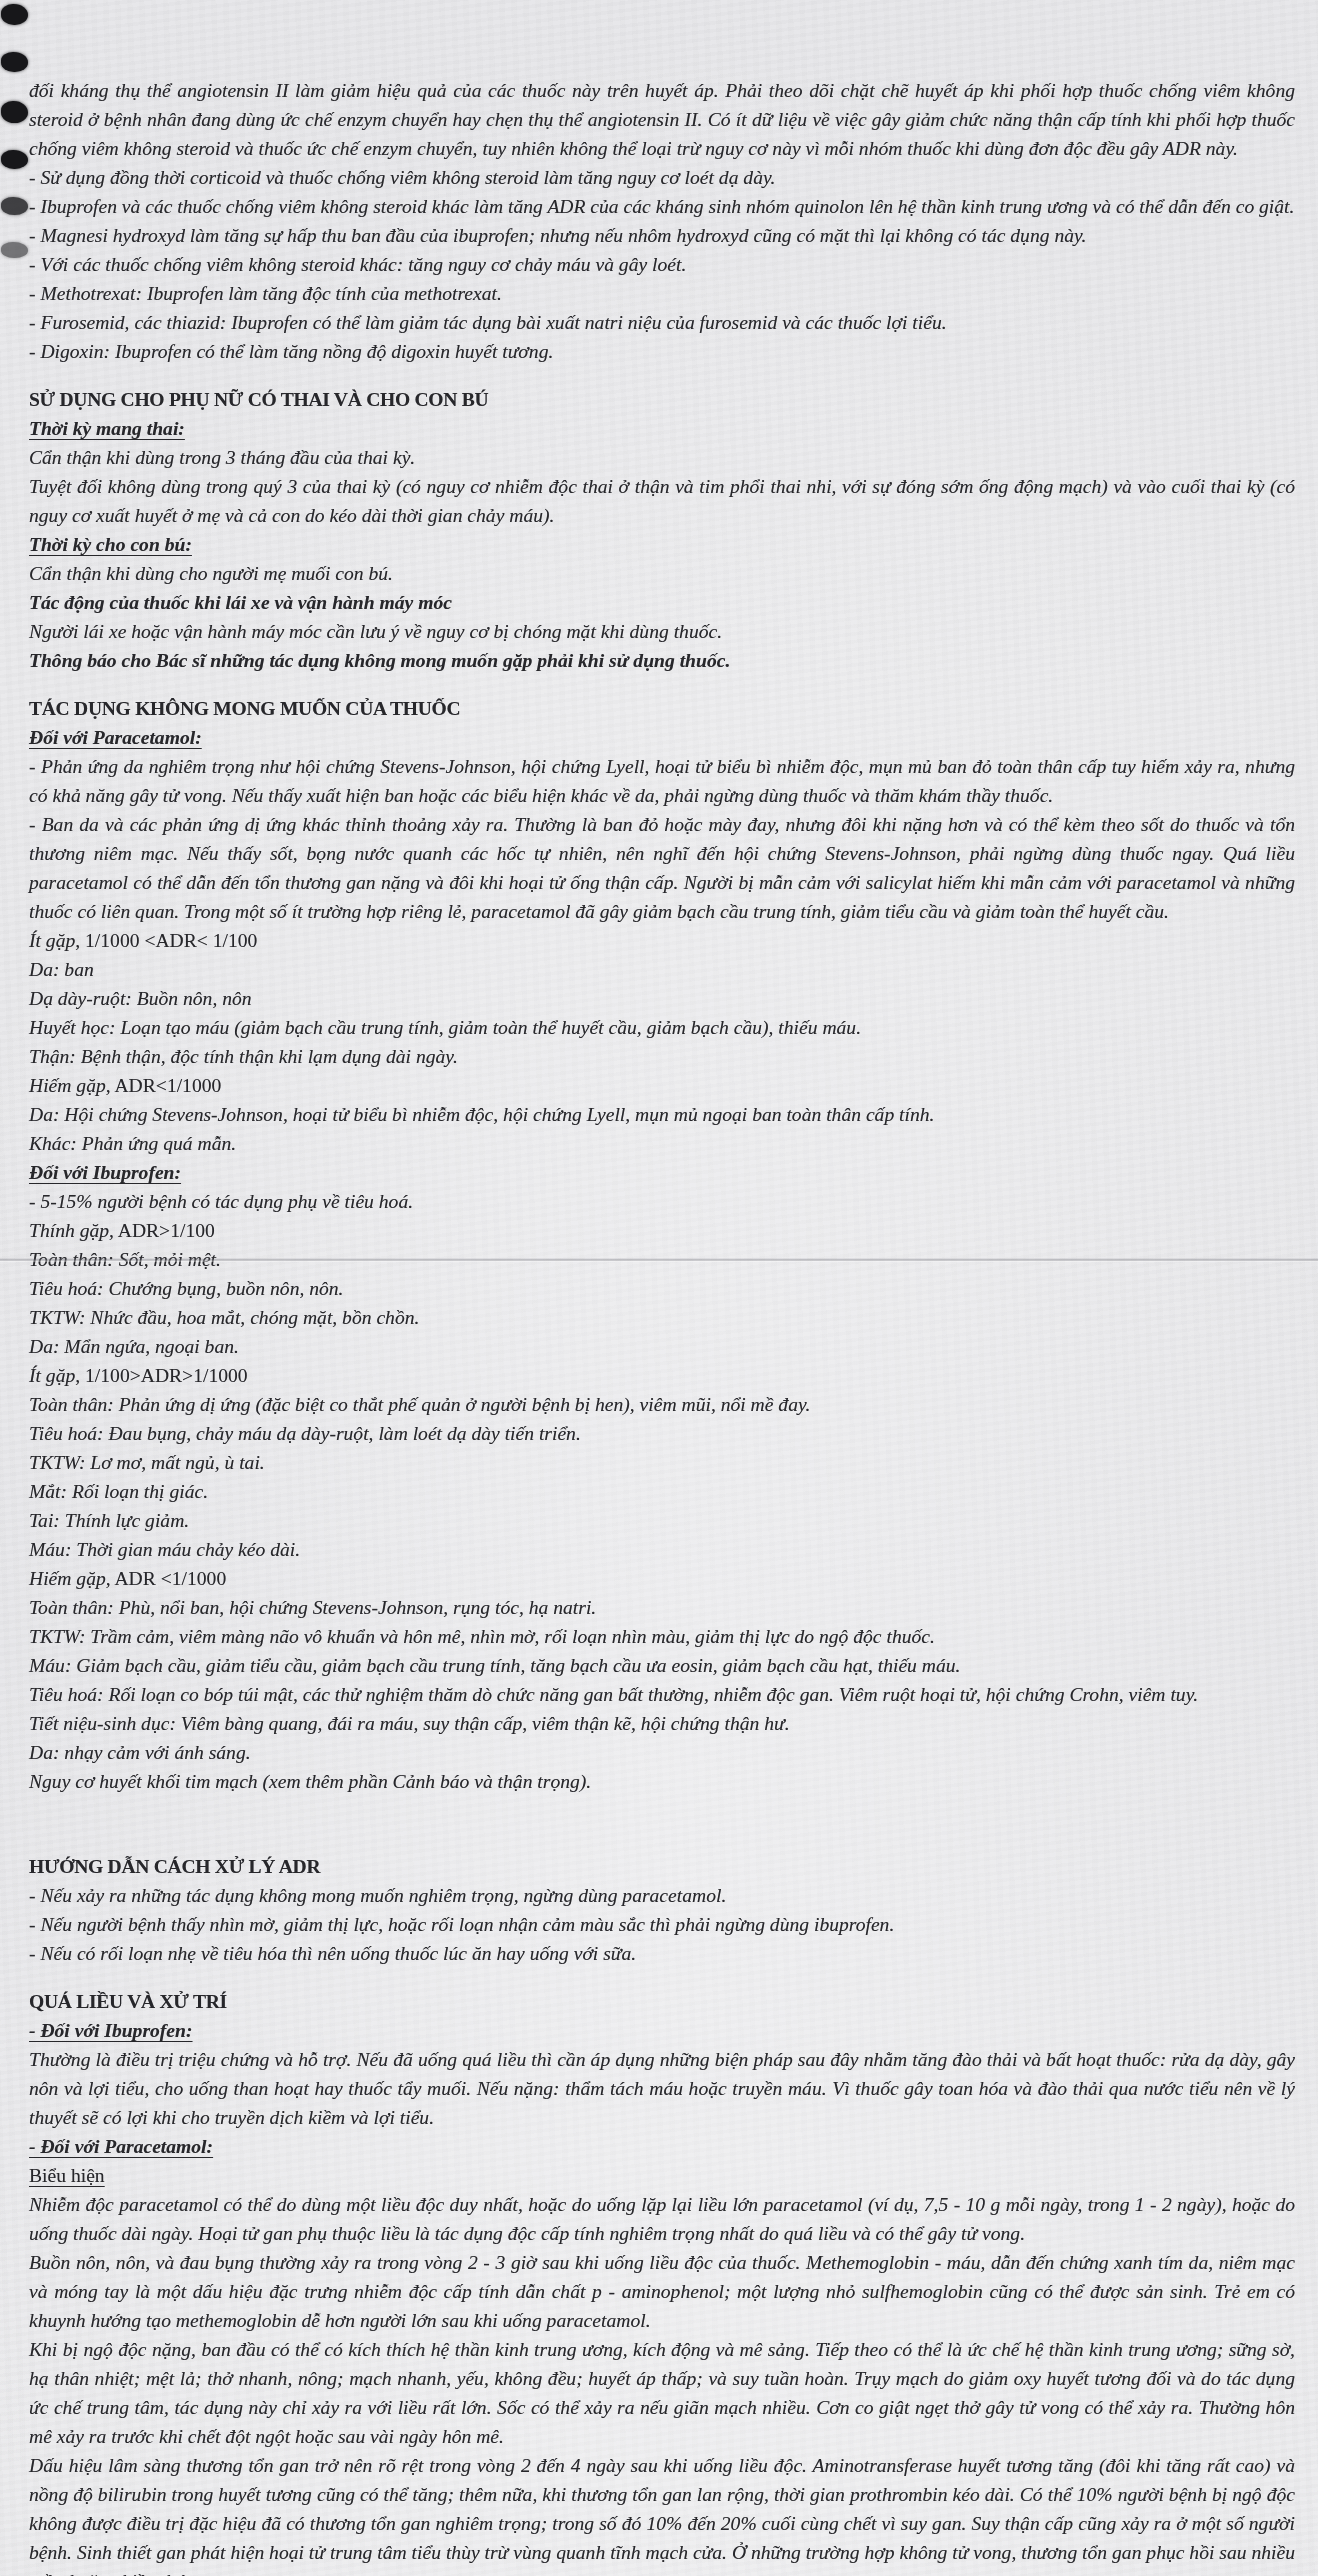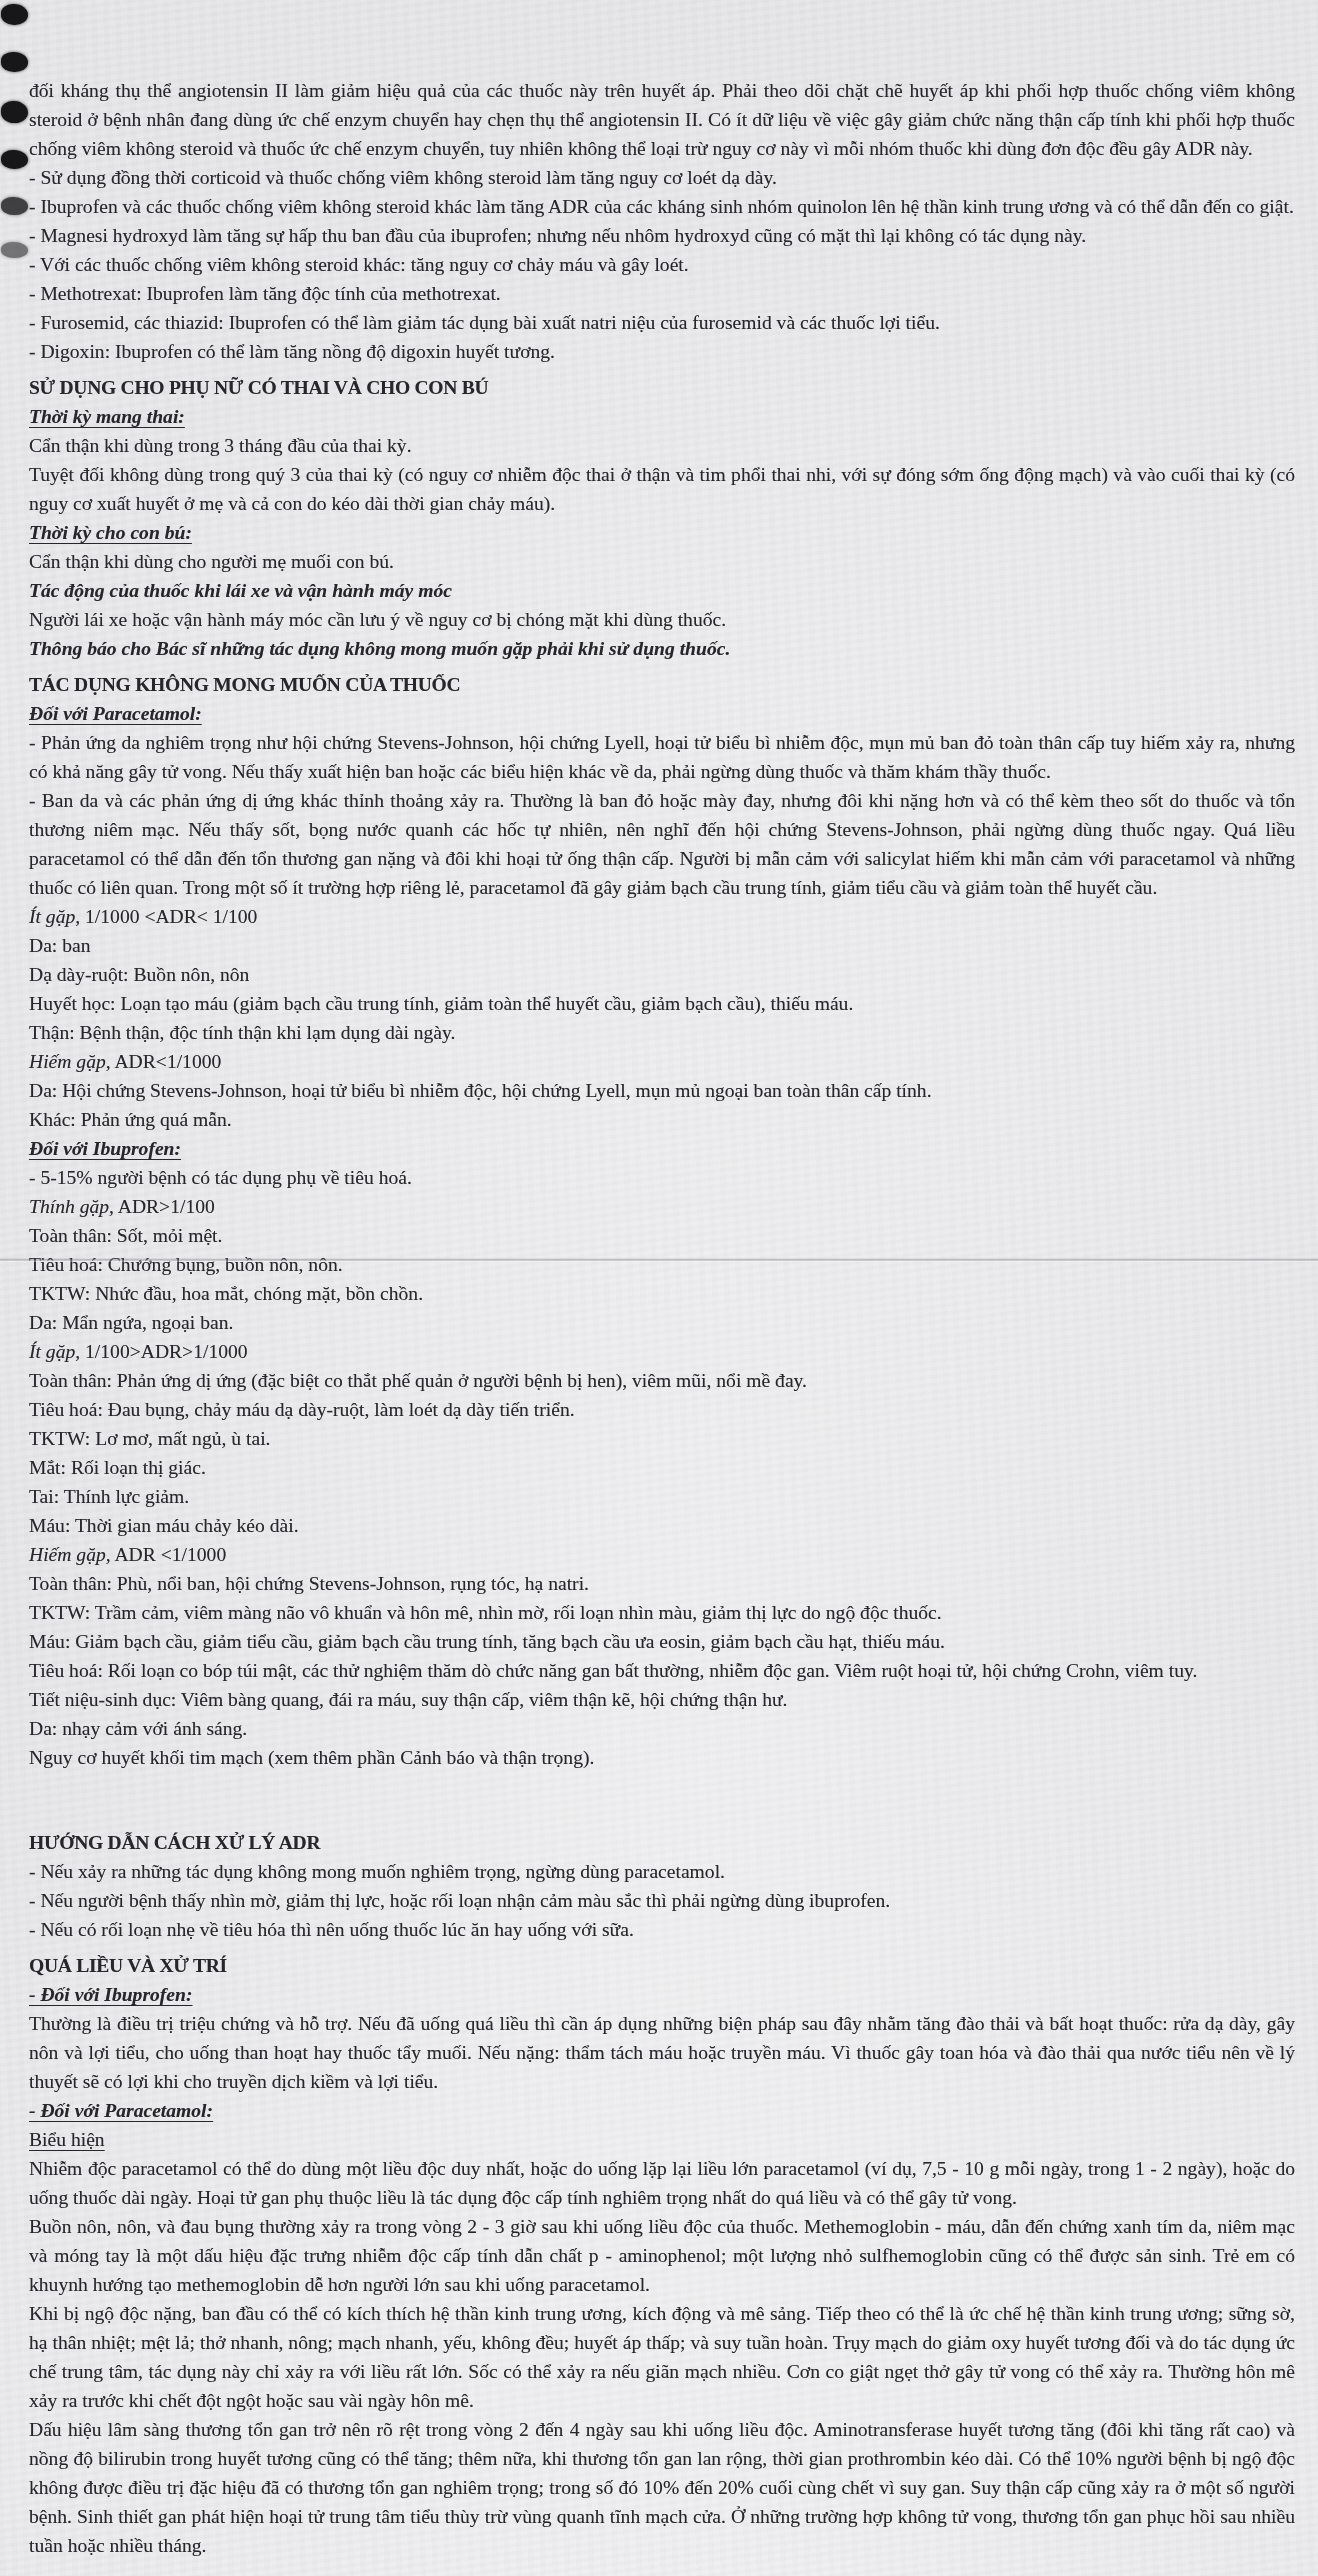--- a/index.html
+++ b/index.html
@@ -25,25 +25,25 @@
   }
   .content {
     padding: 76px 24px 0 29px;
     flex: 0 0 auto;
   }
   .blk {
     margin: 0;
     font-size: 19.6px;
     line-height: 29px;
   }
-  .body   { text-align: justify; }
+  .body   { text-align: justify; font-style: italic; }
   .heading, .heading-gap {
     font-weight: bold;
     letter-spacing: -0.3px;
-    margin-top: 7px;
+    margin-top: 19px;
   }
   .heading-gap { margin-top: 56px; }
   .subhead {
     font-weight: bold;
     font-style: italic;
     text-decoration: underline;
     text-underline-offset: 3.6px;
   }
   .underline {
     text-decoration: underline;

